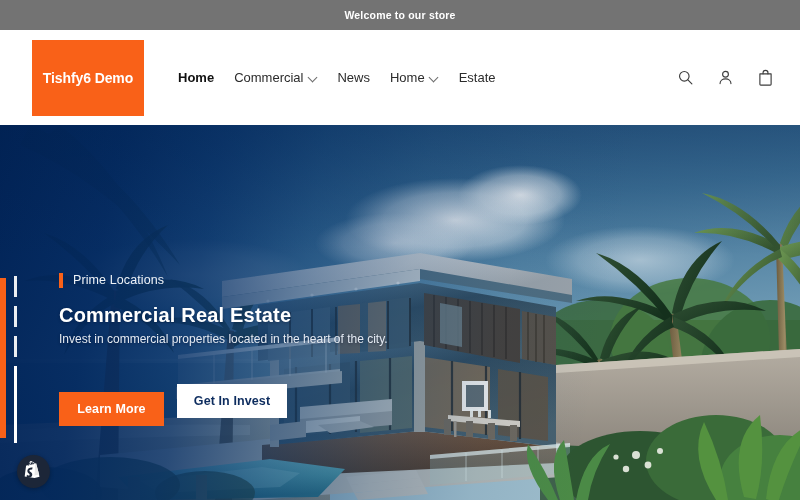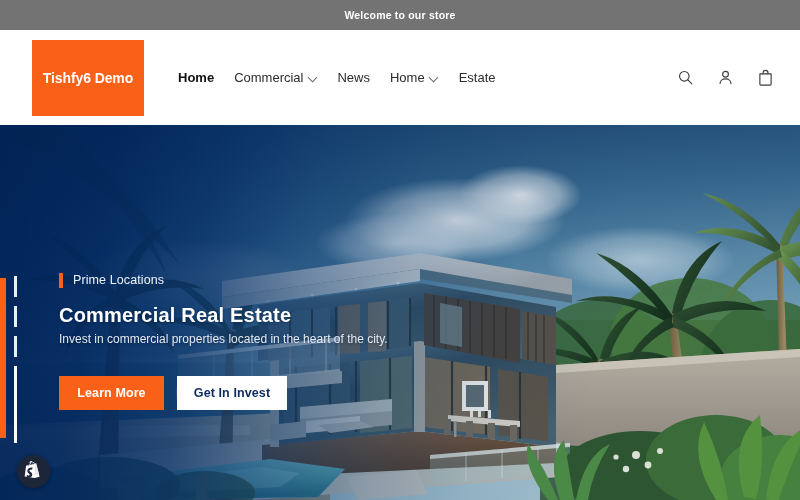--- a/index.html
+++ b/index.html
@@ -242,20 +242,21 @@
     letter-spacing: 0.1px;
     cursor: pointer;
     border: none;
     font-family: inherit;
     white-space: nowrap;
   }
   .btn-primary {
     width: 105px;
     background: #f96118;
     color: #ffffff;
+    margin-top: 16px;
   }
   .btn-secondary {
     width: 110px;
     background: #ffffff;
     color: #0d2c5e;
   }
 
   
   .shopify-badge {
     position: absolute;

